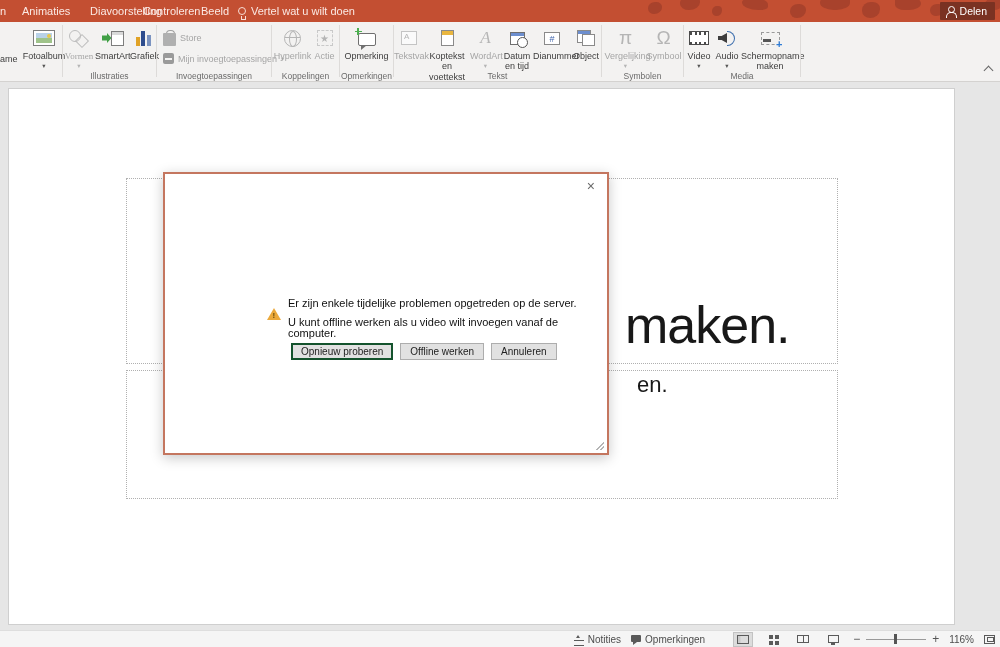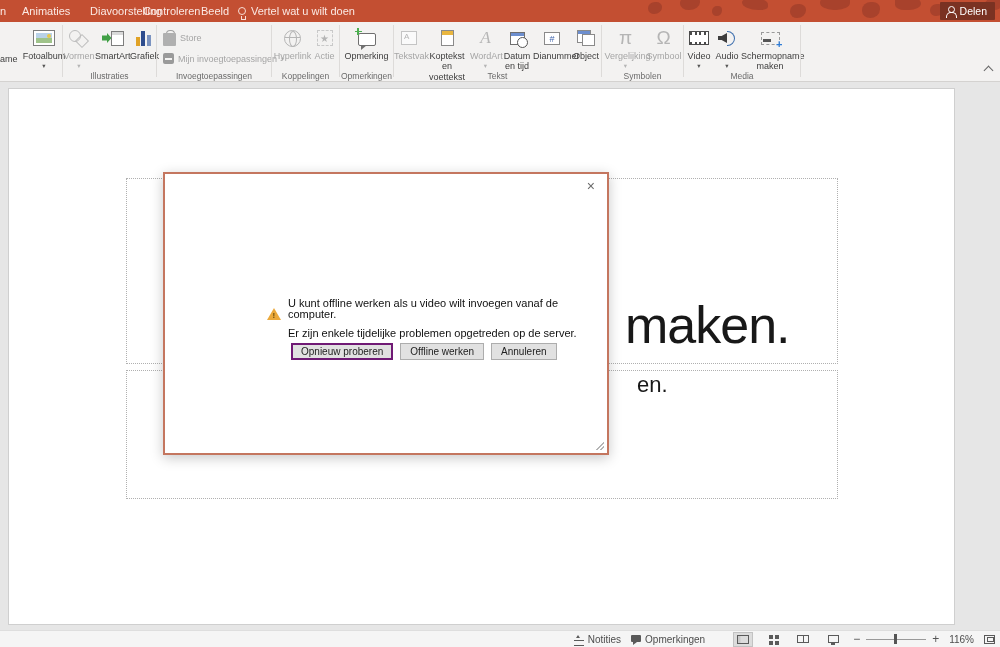--- a/index.html
+++ b/index.html
@@ -98,21 +98,21 @@
 
   
   .dialog { position:absolute; left:163px; top:172px; width:446px; height:283px; background:#fff; border:2px solid #c4765f; box-shadow:0 3px 12px rgba(0,0,0,.22); z-index:10; }
   .dlg-close { position:absolute; right:8px; top:2px; font-size:14px; color:#6a6a6a; padding:2px 4px; cursor:default; }
   .warn { position:absolute; left:102px; top:134px; width:0; height:0; border-left:7px solid transparent; border-right:7px solid transparent; border-bottom:12px solid #eba93c; }
   .warn b { position:absolute; left:-1.5px; top:3px; font-size:8px; color:#6b4c0c; font-weight:bold; }
   .dlg-lines { position:absolute; left:123px; top:124px; font-size:11px; color:#111; }
   .dlg-lines p { margin:0 0 8px 0; line-height:11px; }
   .dlg-btns { position:absolute; left:126px; top:169px; display:flex; gap:7px; }
   .dbtn { height:17px; font-size:10px; font-family:"Liberation Sans", sans-serif; color:#222; background:#e1e1e1; border:1px solid #adadad; padding:0 9px; }
-  .dbtn.default { border:2px solid #701a75; padding:0 8px; }
+  .dbtn.default { border:2px solid #14532d; padding:0 8px; }
   .grip { position:absolute; right:3px; bottom:3px; width:8px; height:8px; background-image:linear-gradient(135deg, transparent 50%, #b5b5b5 50% 58%, transparent 58% 75%, #b5b5b5 75% 83%, transparent 83%); }
 
   
   .statusbar { position:absolute; left:0; top:630px; width:1000px; height:17px; background:#f5f5f5; border-top:1px solid #dedede; display:flex; align-items:center; justify-content:flex-end; gap:10px; padding-right:5px; font-size:10px; color:#4d4d4d; }
   .sb-item { display:flex; align-items:center; gap:4px; cursor:default; }
   .i-notes { width:10px; height:9px; position:relative; }
   .i-notes::before { content:""; position:absolute; left:2.5px; top:0; width:0; height:0; border-left:2.5px solid transparent; border-right:2.5px solid transparent; border-bottom:3.5px solid #5a5a5a; }
   .i-notes::after { content:""; position:absolute; left:0; top:5px; width:10px; height:4px; border-top:1.3px solid #5a5a5a; border-bottom:1.3px solid #5a5a5a; }
   .i-sbcomment { width:10px; height:7px; background:#5a5a5a; border-radius:1px; position:relative; margin-top:-2px; }
   .i-sbcomment::after { content:""; position:absolute; left:1.5px; bottom:-3px; border-top:3px solid #5a5a5a; border-right:4px solid transparent; }
@@ -177,21 +177,21 @@
           <div class="rlabel">Fotoalbum</div>
           <span class="dd">▾</span>
         </div>
       </div>
       <div class="glabel"></div>
     </div>
     <div class="rdiv" style="left:62px;"></div>
 
     <div class="rgroup" style="left:63px;width:93px;">
       <div class="ritems">
-        <div class="ritem disabled" style="width:32px;">
+        <div class="ritem disabled" style="width:32px;font-family:Liberation Serif, serif;">
           <div class="ricon">
               <span class="i-shapes"></span>
             </div>
           <div class="rlabel">Vormen</div>
           <span class="dd">▾</span>
         </div>
         <div class="ritem" style="width:35px;text-align:center;">
           <div class="ricon">
               <span class="i-smartart"></span>
             </div>
@@ -362,22 +362,22 @@
       <div class="sub-frag">en.</div>
     </div>
   </div>
 
   <div class="dialog">
     <span class="dlg-close">×</span>
     <div class="warn">
         <b>!</b>
       </div>
     <div class="dlg-lines">
+      <p>Er zijn enkele tijdelijke problemen opgetreden op de server.</p>
       <p>U kunt offline werken als u video wilt invoegen vanaf de computer.</p>
-      <p>Er zijn enkele tijdelijke problemen opgetreden op de server.</p>
     </div>
     <div class="dlg-btns">
       <button class="dbtn default">Opnieuw proberen</button>
       <button class="dbtn">Offline werken</button>
       <button class="dbtn">Annuleren</button>
     </div>
     <span class="grip"></span>
   </div>
 
   <div class="statusbar">

